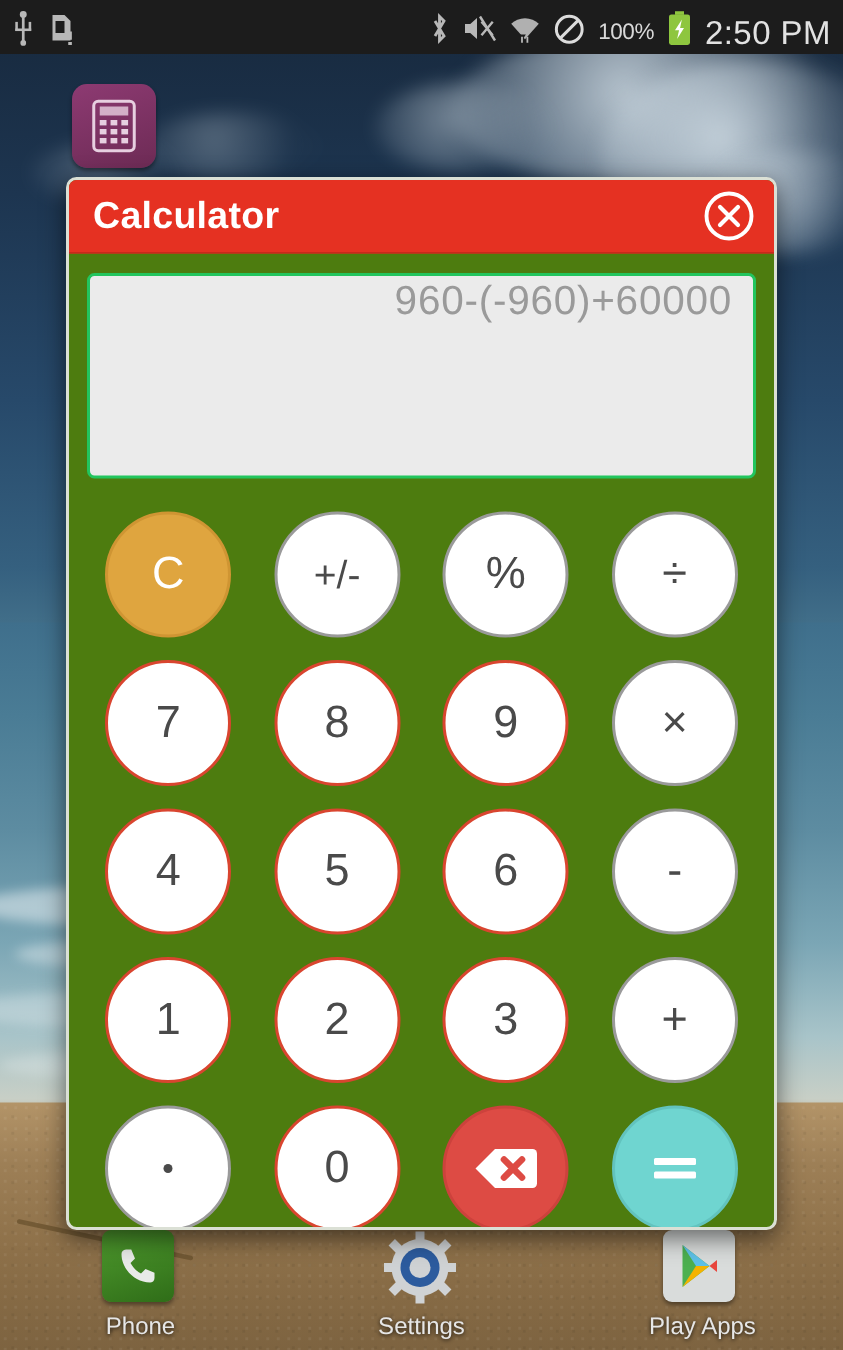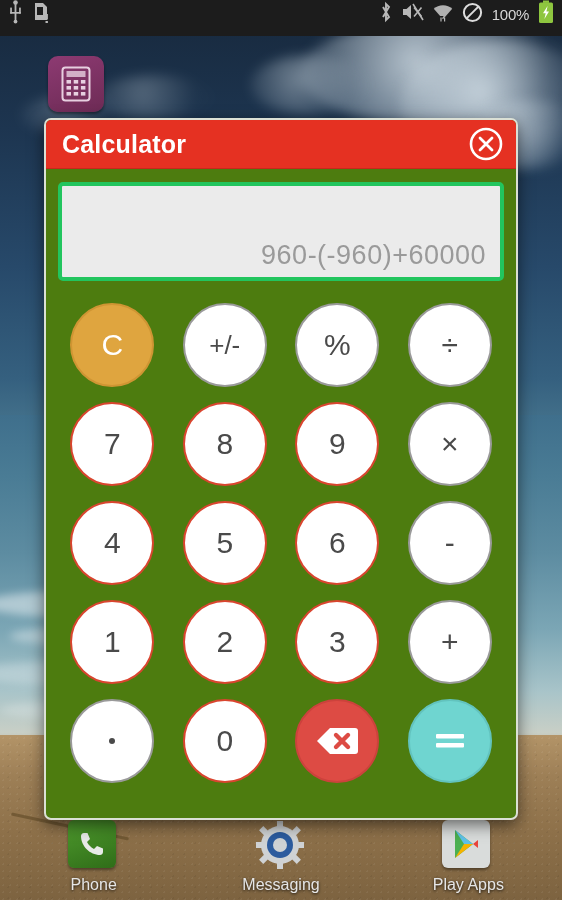--- a/index.html
+++ b/index.html
@@ -52,21 +52,21 @@
     background-position:0 0, 3px 4px;
   }
   .stick {
     position:absolute; left:10px; top:825px; width:120px; height:3px;
     background:#6b5430; transform:rotate(12deg); opacity:.8; border-radius:2px;
   }
 
   
   #statusbar {
     position:absolute; left:0; top:0; width:562px; height:36px;
-    background:#1c1c1c; display:flex; align-items:flex-start; z-index:40;
+    background:#1c1c1c; display:flex; align-items:flex-end; z-index:40;
     padding:0 8px;
   }
   .sb-left { display:flex; align-items:center; gap:10px; }
   .sb-right { margin-left:auto; display:flex; align-items:center; gap:9px; }
   .sb-icon { color:#b8b8b8; display:block; }
   .sb-pct {
     color:#d8d8d8; font-size:15px; letter-spacing:-.3px;
   }
   .sb-time {
     color:#e2e2e2; font-size:22px; letter-spacing:.3px; font-weight:400;
@@ -101,23 +101,23 @@
     display:flex; align-items:center; padding:0 12px 0 16px;
     border-bottom:1px solid #c7281c;
   }
   #title {
     color:#fff; font-size:25px; font-weight:700; letter-spacing:.2px;
   }
   #closebtn {
     margin-left:auto; width:36px; height:36px; cursor:pointer;
   }
   #display {
-    margin:13px 12px 10px 12px; height:99px;
-    background:#ebebeb; border:4px solid #22c55e; border-radius:5px;
-    display:flex; flex-direction:column; justify-content:flex-end;
+    margin:13px 12px 10px 12px; height:137px;
+    background:#ebebeb; border:2px solid #22c55e; border-radius:5px;
+    display:flex; flex-direction:row; justify-content:flex-end;
     padding:0 14px 6px 14px;
   }
   #expr {
     text-align:right; color:#9a9a9a; font-size:27px; letter-spacing:.5px;
     line-height:1.2; white-space:nowrap; overflow:hidden;
   }
   #result {
     text-align:right; color:#3c3c3c; font-size:43px; line-height:1.15;
     letter-spacing:.5px;
   }
@@ -363,20 +363,21 @@
       </svg>
     </span>
     <span class="sb-pct">100%</span>
     <span class="sb-icon">
       <svg width="16" height="24" viewBox="0 0 16 24">
         <rect x="5" y="0.5" width="6" height="2.4" fill="#8ec63f"></rect>
         <rect x="1" y="2.6" width="14" height="20.4" rx="1.6" fill="#8ec63f"></rect>
         <path d="M9.6 6 L5 13.2 H7.7 L6.4 19 L11 11.6 H8.4 Z" fill="#ffffff"></path>
       </svg>
     </span>
+    <span class="sb-time">2:50 PM</span>
   </div>
 </div>
 
 <div id="dock">
 
   <div class="dockitem">
     <div class="dock-ico">
       <div class="ico-phone">
         <svg width="30" height="30" viewBox="0 0 30 30" fill="#e8eae8">
           <path d="M7 4c-2 0-3 1.5-3 3 0 10 9 19 19 19 1.5 0 3-1 3-3v-3.5l-6-2.5-3 3c-3-1.6-5.4-4-7-7l3-3L10.5 4z"></path>
@@ -399,21 +400,21 @@
             <rect x="41" y="22" width="8" height="6"></rect>
           <rect x="6" y="7" width="6" height="8" transform="rotate(-45 9 11)"></rect>
           <rect x="38" y="35" width="6" height="8" transform="rotate(-45 41 39)"></rect>
           <rect x="38" y="7" width="6" height="8" transform="rotate(45 41 11)"></rect>
           <rect x="6" y="35" width="6" height="8" transform="rotate(45 9 39)"></rect>
         </g>
         <circle cx="25" cy="25" r="13" fill="#2c5b9e"></circle>
         <circle cx="25" cy="25" r="7" fill="#cfd2d4"></circle>
       </svg>
     </div>
-    <div class="dock-label">Messaging</div>
+    <div class="dock-label">Settings</div>
   </div>
 
   <div class="dockitem">
     <div class="dock-ico">
       <div class="ico-play">
         <svg width="26" height="30" viewBox="0 0 26 30">
           <path d="M2 1 L20 15 L2 29 Z" fill="#4cb050"></path>
           <path d="M2 1 L20 15 L11 15 Z" fill="#5ec1e8"></path>
           <path d="M2 29 L20 15 L11 15 Z" fill="#f5b300"></path>
           <path d="M20 15 L25 11 L25 19 Z" fill="#e8453c"></path>

